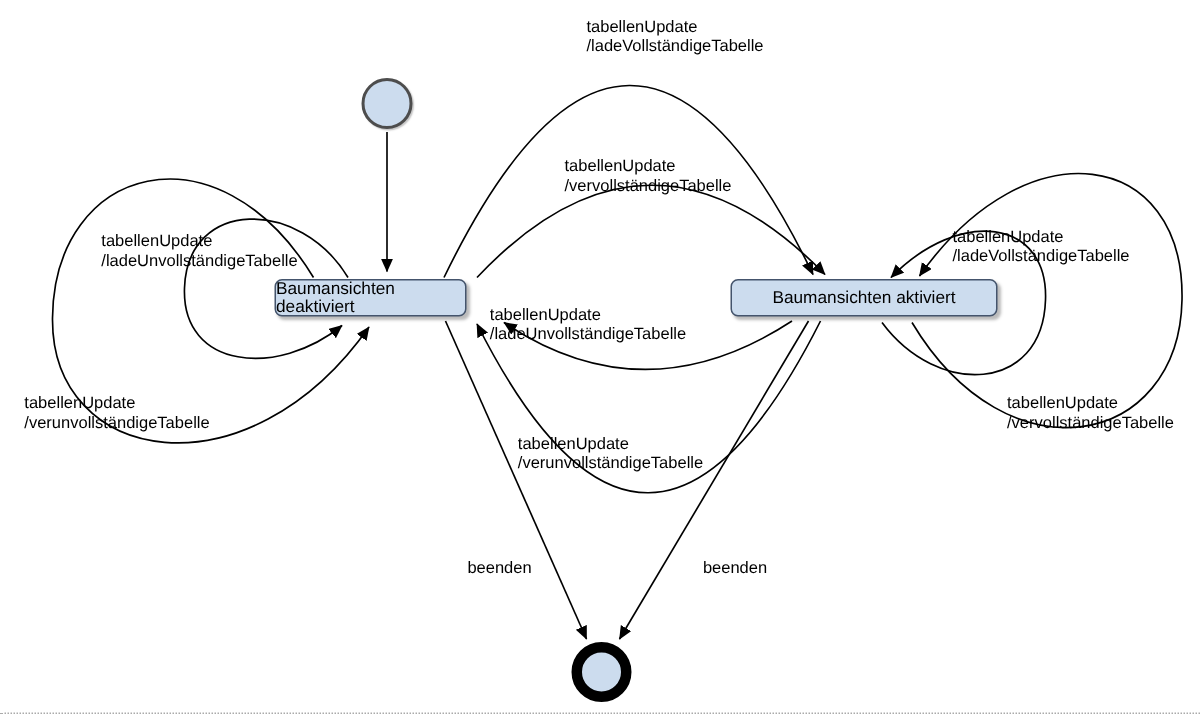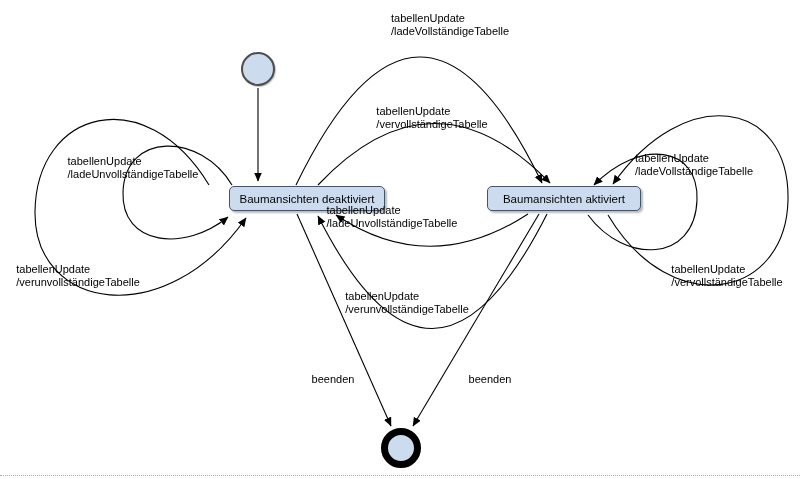--- a/index.html
+++ b/index.html
@@ -87,25 +87,25 @@
       <path d="M 547,214 Q 432,442 318,216" marker-end="url(#arrow)"></path>
       <path d="M 232,185 C 200,132 125,132 123,192 C 121,246 185,252 228,217" marker-end="url(#arrow)"></path>
       <path d="M 209,185 C 145,80 36,110 35,212 C 34,310 165,333 246,218" marker-end="url(#arrow)"></path>
       <path d="M 588,215 C 625,265 695,262 697,200 C 699,146 640,138 594,185" marker-end="url(#arrow)"></path>
       <path d="M 608,215 C 672,322 786,298 788,200 C 790,100 685,82 613,184" marker-end="url(#arrow)"></path>
       <path d="M 297,214 L 391,426" marker-end="url(#arrow)"></path>
       <path d="M 539,214 L 413,426" marker-end="url(#arrow)"></path>
     </g>
   </svg>
 
-  <div class="state" style="left:183px; top:186px; width:156px;margin-left:46px;">
+  <div class="state" style="left:183px; top:186px; width:128px;">
     <span>Baumansichten deaktiviert</span>
   </div>
 
-  <div class="state" style="left:487px; top:186px; width:154px;">
+  <div class="state" style="left:487px; top:186px; width:178px;">
     <span>Baumansichten aktiviert</span>
   </div>
 
   <div class="initial-state" style="left:241px; top:52px;"></div>
 
   <div class="final-state" style="left:381px; top:428px;"></div>
 
   <div class="edge-label" style="left:450px; top:12px;">
     <span>tabellenUpdate</span>
     <span>/ladeVollständigeTabelle</span>

